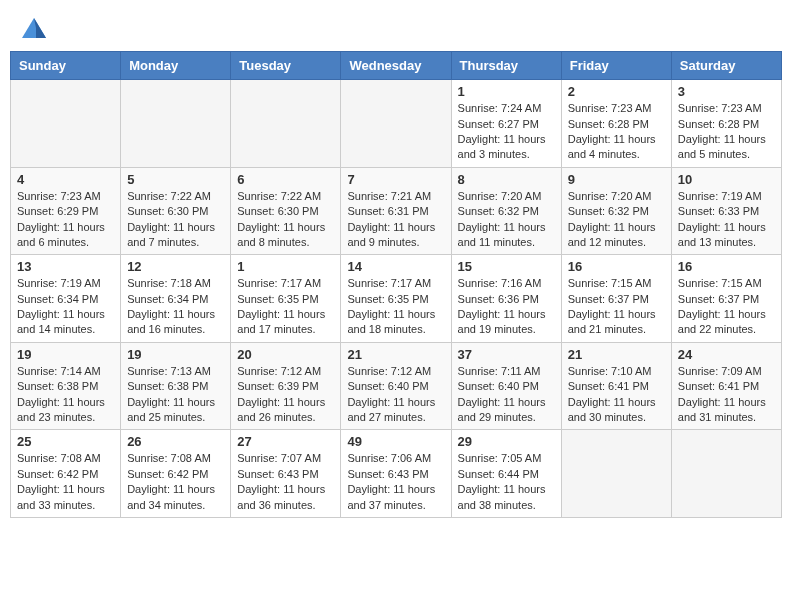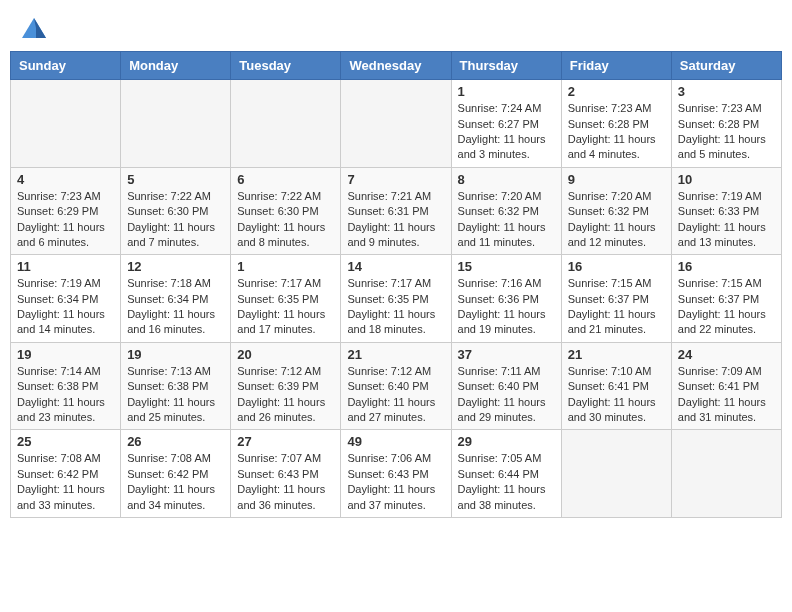--- a/index.html
+++ b/index.html
@@ -164,21 +164,21 @@
           <span class="day-number">9</span>
           <div class="day-info">Sunrise: 7:20 AM<br>Sunset: 6:32 PM<br>Daylight: 11 hours and 12 minutes.</div>
         </td>
         <td>
           <span class="day-number">10</span>
           <div class="day-info">Sunrise: 7:19 AM<br>Sunset: 6:33 PM<br>Daylight: 11 hours and 13 minutes.</div>
         </td>
       </tr>
       <tr>
         <td>
-          <span class="day-number">11</span>
+          <span class="day-number">13</span>
           <div class="day-info">Sunrise: 7:19 AM<br>Sunset: 6:34 PM<br>Daylight: 11 hours and 14 minutes.</div>
         </td>
         <td>
           <span class="day-number">12</span>
           <div class="day-info">Sunrise: 7:18 AM<br>Sunset: 6:34 PM<br>Daylight: 11 hours and 16 minutes.</div>
         </td>
         <td>
           <span class="day-number">1</span>
           <div class="day-info">Sunrise: 7:17 AM<br>Sunset: 6:35 PM<br>Daylight: 11 hours and 17 minutes.</div>
         </td>

